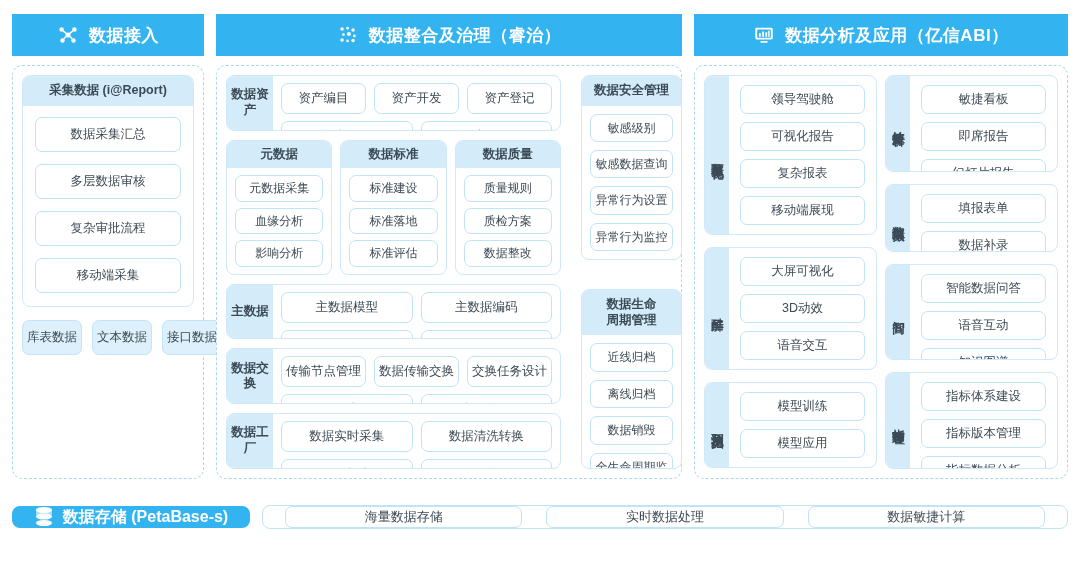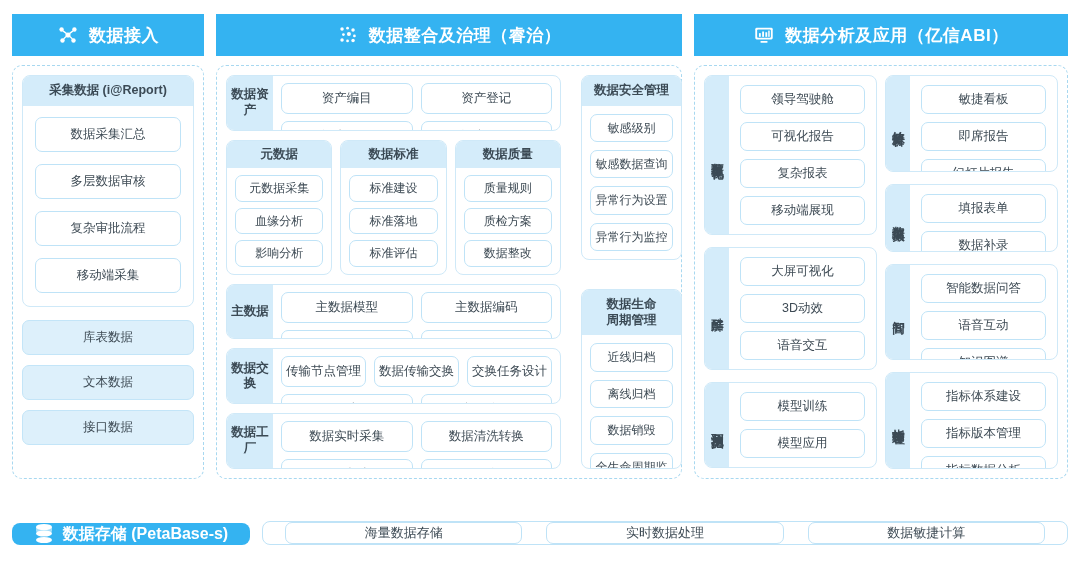--- a/index.html
+++ b/index.html
@@ -48,21 +48,21 @@
     border:1px solid #bfe3f7;border-radius:7px;background:#fff;
     text-align:center;font-size:12.5px;color:#3d4a54;
     padding:7px 4px;line-height:1.2;box-sizing:border-box;white-space:nowrap;
   }
   .pill.fill{background:#ddf0fb;border-color:#c3e5f8;}
   .pill.tall{padding:9px 4px;}
 
   
   .c1-top{flex:none;}
   .c1-top .card-body{gap:12px;padding:11px 12px 13px 12px;}
-  .c1-loose{margin-top:13px;display:flex;flex-direction:column;gap:10px;}
+  .c1-loose{margin-top:13px;display:flex;flex-direction:row;gap:10px;}
 
   
   .c2-left{flex:1;display:flex;flex-direction:column;gap:9px;}
   .c2-right{width:101px;flex:none;display:flex;flex-direction:column;gap:9px;}
 
   
   .rowgrp{
     display:flex;border:1px solid #cfe9f8;border-radius:8px;overflow:hidden;background:#fff;
   }
   .rowgrp .side{
@@ -94,21 +94,21 @@
   .sidegrp .side{
     background:#d4ecfa;color:#3b4a55;font-size:12.5px;font-weight:bold;
     width:24px;flex:none;display:flex;align-items:center;justify-content:center;
     writing-mode:vertical-rl;letter-spacing:1px;padding:6px 0;box-sizing:border-box;
   }
   .sidegrp .cnt{flex:1;padding:9px 11px;display:flex;flex-direction:column;gap:8px;}
   .sidegrp .pill{padding:6px 3px;font-size:12.5px;}
 
   
   .bottom{
-    margin-top:10px;height:56px;display:flex;gap:12px;align-items:flex-end;
+    margin-top:10px;height:56px;display:flex;gap:12px;align-items:center;
   }
   .store-pill{
     width:238px;flex:none;background:#34b3f1;border-radius:8px;color:#fff;
     display:flex;align-items:center;justify-content:center;gap:9px;
     font-size:16px;font-weight:bold;
   }
   .store-pill .ic{display:inline-flex;align-items:center;justify-content:center;width:20px;height:22px;}
   .store-box{
     flex:1;border:1px solid #bfe3f7;border-radius:8px;background:#fff;
     display:flex;align-items:center;gap:24px;padding:0 22px;box-sizing:border-box;
@@ -192,20 +192,21 @@
 
     <div class="col col2">
 
       <div class="c2-left">
 
         <div class="rowgrp">
           <div class="side">数据资产</div>
           <div class="cnt">
             <div class="line">
               <div class="pill">资产编目</div>
+              <div class="pill">资产开发</div>
               <div class="pill">资产登记</div>
             </div>
             <div class="line">
               <div class="pill">资产标签</div>
               <div class="pill">资产服务</div>
             </div>
           </div>
         </div>
 
         <div class="trio">

